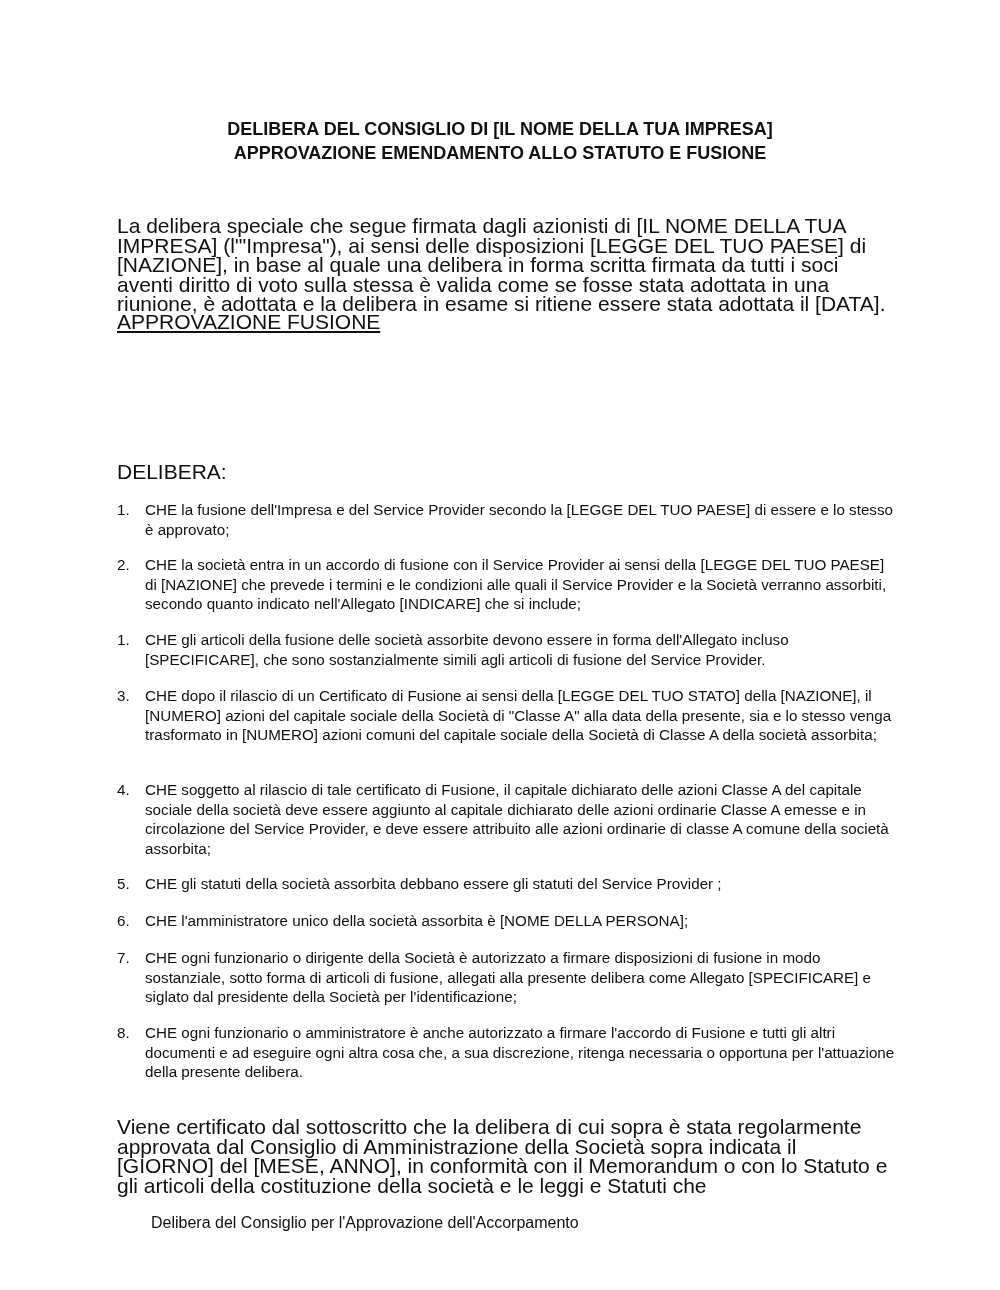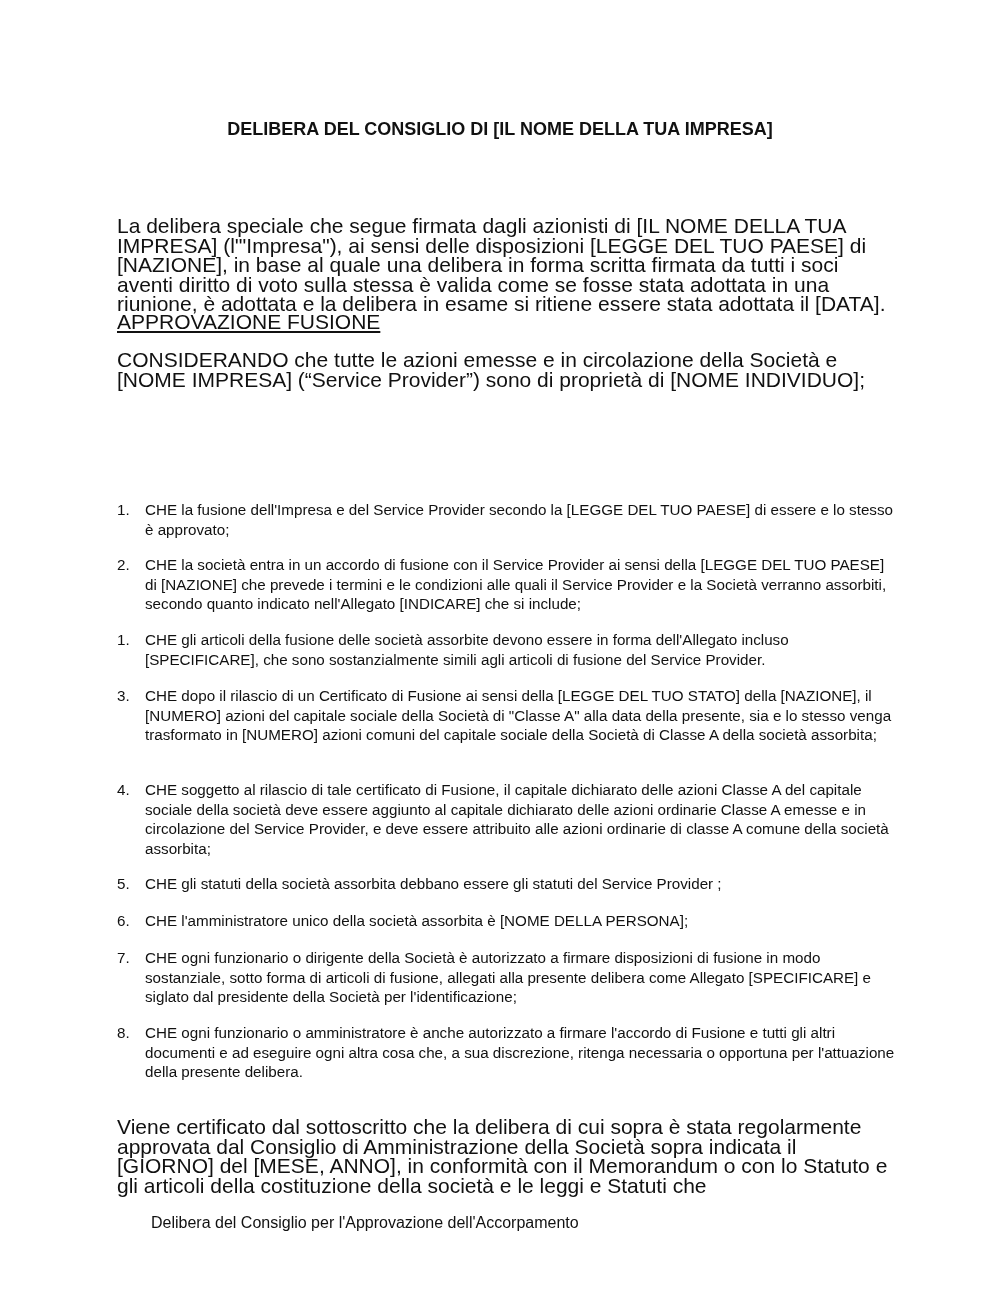--- a/index.html
+++ b/index.html
@@ -21,28 +21,29 @@
   .item .num { position: absolute; left: 0; top: 0; width: 28px; }
   .item .txt { position: absolute; left: 28px; top: 0; width: 752px; }
   .footer { position: absolute; left: 139px; top: 1213px; font-size: 16px; line-height: 19.6px; margin-left: 12px; }
 </style>
 </head>
 <body>
 
 <div class="page">
   <div class="title">
     <div>DELIBERA DEL CONSIGLIO DI [IL NOME DELLA TUA IMPRESA]</div>
+    <div>APPROVAZIONE EMENDAMENTO ALLO STATUTO E FUSIONE</div>
   </div>
 
   <div class="para" style="top:216px;">La delibera speciale che segue firmata dagli azionisti di [IL NOME DELLA TUA IMPRESA] (l'"Impresa"), ai sensi delle disposizioni [LEGGE DEL TUO PAESE] di [NAZIONE], in base al quale una delibera in forma scritta firmata da tutti i soci aventi diritto di voto sulla stessa è valida come se fosse stata adottata in una riunione, è adottata e la delibera in esame si ritiene essere stata adottata il [DATA].</div>
 
   <div class="para heading-u" style="top:312px;">APPROVAZIONE FUSIONE</div>
 
-  <div class="para" style="top:350px;">CONSIDERANDO che tutte le azioni emesse e in circolazione della Società e [NOME IMPRESA] (“Service Provider”) sono di proprietà di [NOME INDIVIDUO];</div>
 
+  <div class="para" style="top:462px;">DELIBERA:</div>
 
   <div class="item" style="top:500px;">
     <span class="num">1.</span>
     <span class="txt">CHE la fusione dell'Impresa e del Service Provider secondo la [LEGGE DEL TUO PAESE] di essere e lo stesso è approvato;</span>
   </div>
   <div class="item" style="top:555px;">
     <span class="num">2.</span>
     <span class="txt">CHE la società entra in un accordo di fusione con il Service Provider ai sensi della [LEGGE DEL TUO PAESE] di [NAZIONE] che prevede i termini e le condizioni alle quali il Service Provider e la Società verranno assorbiti, secondo quanto indicato nell'Allegato [INDICARE] che si include;</span>
   </div>
   <div class="item" style="top:630px;">

